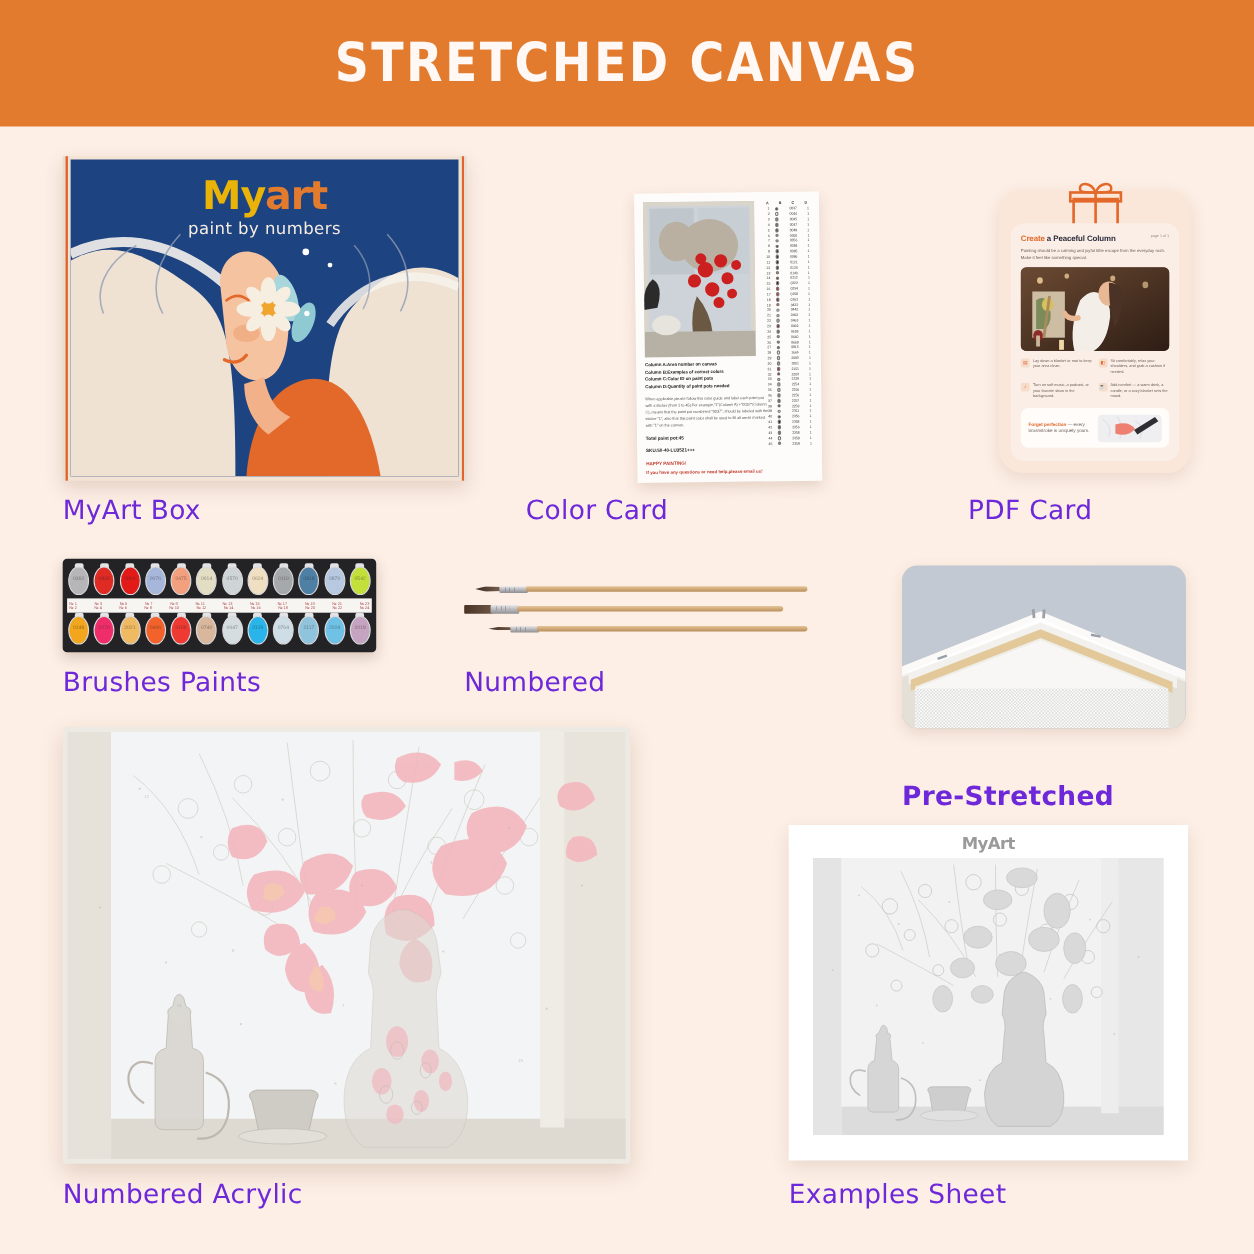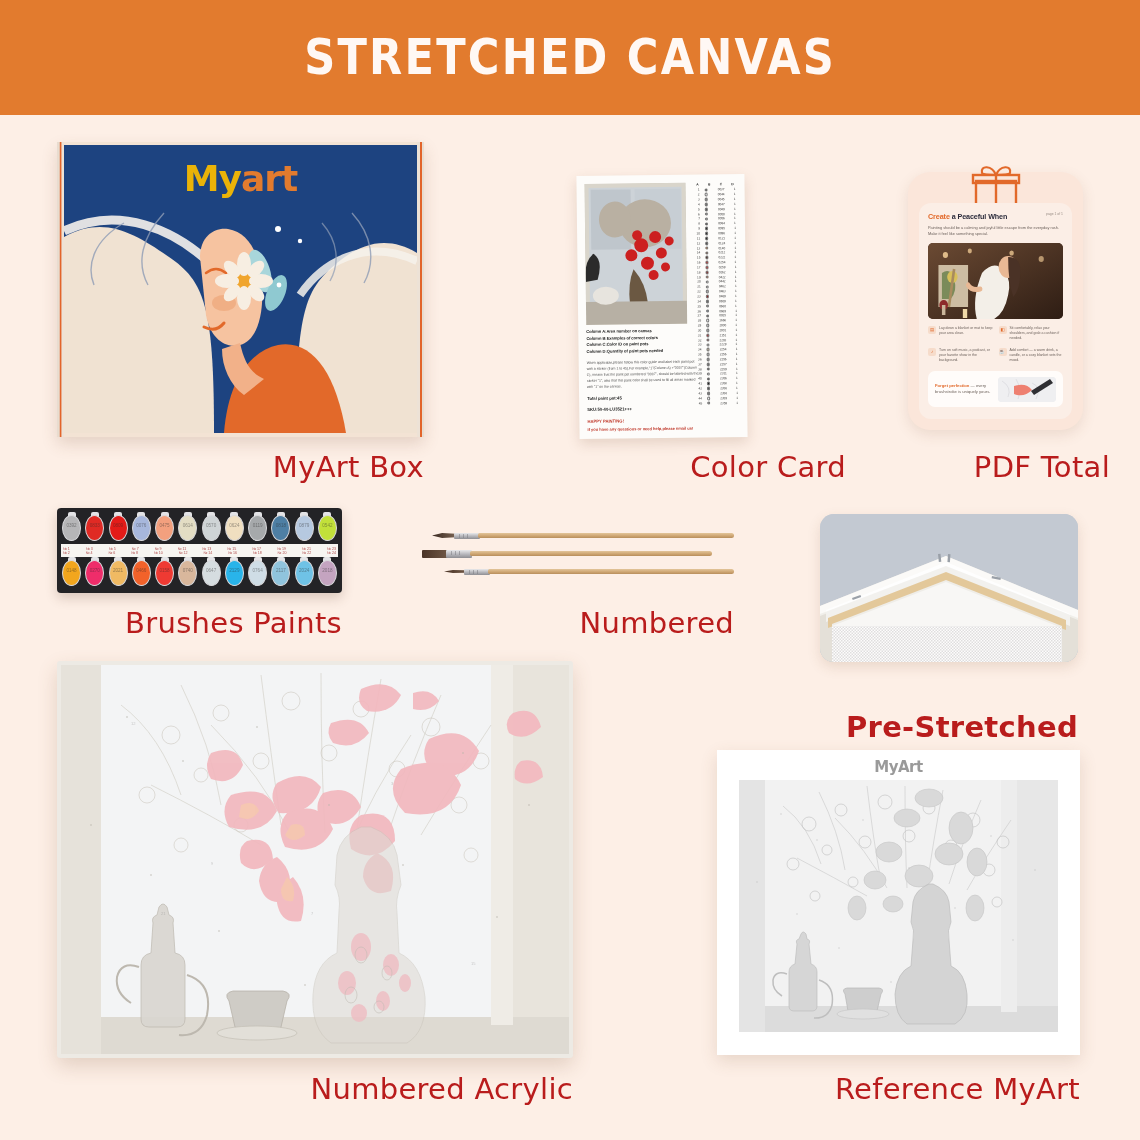--- a/index.html
+++ b/index.html
@@ -23,23 +23,23 @@
     font-size: 49px;
     font-weight: bold;
     letter-spacing: 2.5px;
     transform: scaleX(0.88);
     font-family: "DejaVu Sans", sans-serif;
   }
 
   
   .caption {
     position: absolute;
-    text-align: right;
-    color: #b91c1c;
-    font-size: 29px;
+    text-align: left;
+    color: #6d28d9;
+    font-size: 24px;
     font-family: "DejaVu Sans", sans-serif;
     letter-spacing: 0.3px;
     white-space: nowrap;
   }
   .cell { position: absolute; }
 
   
   #box-wrap { left: 57px; top: 142px; width: 367px; height: 295px; }
   .box-shadow {
     position: absolute; inset: 0;
@@ -202,20 +202,21 @@
           <ellipse cx="12" cy="12" rx="10" ry="6" transform="rotate(45 12 12)"></ellipse>
           <ellipse cx="12" cy="-12" rx="10" ry="6" transform="rotate(-45 12 -12)"></ellipse>
           <ellipse cx="-12" cy="12" rx="10" ry="6" transform="rotate(-45 -12 12)"></ellipse>
         </g>
       </g>
       <circle cx="214" cy="84" r="3" fill="#fff"></circle>
         <circle cx="236" cy="96" r="2.2" fill="#fff"></circle>
       <circle cx="215" cy="140" r="2.4" fill="#fff"></circle>
     </svg>
     <div class="box-logo"><span class="logo-my">My</span><span class="logo-art">art</span></div>
+    <div class="box-sub">paint by numbers</div>
   </div>
   <div class="box-edge-l"></div>
   <div class="box-edge-r"></div>
 </div>
 <div class="caption" style="left:57px;top:450px;width:367px;">MyArt Box</div>
 
 <div class="cell" id="card-wrap">
   <div class="card-paper">
     <div class="card-inner">
       <div class="card-photo">
@@ -639,21 +640,21 @@
     <svg width="56" height="44" viewBox="0 0 56 44">
       <rect x="8" y="18" width="40" height="24" fill="none" stroke="#E2692A" stroke-width="2.4"></rect>
       <rect x="5" y="12" width="46" height="8" fill="none" stroke="#E2692A" stroke-width="2.4"></rect>
       <line x1="28" y1="12" x2="28" y2="42" stroke="#E2692A" stroke-width="2.4"></line>
       <path d="M28 12 C24 2 12 2 14 10 C15 12 22 12 28 12Z" fill="none" stroke="#E2692A" stroke-width="2.2"></path>
       <path d="M28 12 C32 2 44 2 42 10 C41 12 34 12 28 12Z" fill="none" stroke="#E2692A" stroke-width="2.2"></path>
     </svg>
   </div>
   <div class="pdf-sheet">
     <div class="pdf-page">page 1 of 1</div>
-    <div class="pdf-h"><span>Create</span><i style="font-style:normal"> a Peaceful When</i></div>
+    <div class="pdf-h"><span>Create</span><i style="font-style:normal"> a Peaceful Column</i></div>
     <div class="pdf-lead">Painting should be a calming and joyful little escape from the everyday rush. Make it feel like something special.</div>
     <div class="pdf-photo">
       <svg viewBox="0 0 155 76" width="100%" height="100%" preserveAspectRatio="none">
         <defs>
             <linearGradient id="warm" x1="0" y1="0" x2="1" y2="1">
           <stop offset="0" stop-color="#6b4a33"></stop>
               <stop offset="1" stop-color="#2e1d14"></stop>
             </linearGradient>
           </defs>
         <rect width="155" height="76" fill="url(#warm)"></rect>
@@ -702,21 +703,21 @@
               <path d="M18 2 q6 10 2 20"></path>
               <path d="M34 6 q10 4 4 16"></path>
           </g>
           <path d="M16 9 q12 -4 18 4 q-8 8 -18 4Z" fill="#EE8071"></path>
           <path d="M52 2 L33 14 l3 4 L55 6Z" fill="#2f2f33"></path>
         </svg>
       </div>
     </div>
   </div>
 </div>
-<div class="caption" style="left:880px;top:450px;width:230px;">PDF Total</div>
+<div class="caption" style="left:880px;top:450px;width:230px;">PDF Card</div>
 
 <div class="cell" id="paints-wrap">
   <div class="tray">
     <div class="pot-row" id="pot-row-top">
         <div class="pot">
           <span class="pot-tab"></span>
           <span class="pot-body" style="background:#b6b6b8"></span>
           <span class="pot-id">0392</span>
         </div>
         <div class="pot">
@@ -1104,13 +1105,13 @@
             <circle cx="100" cy="168" r="0.8"></circle>
             <circle cx="274" cy="160" r="0.8"></circle>
           <circle cx="296" cy="90" r="0.8"></circle>
             <circle cx="18" cy="102" r="0.8"></circle>
             <circle cx="152" cy="202" r="0.8"></circle>
         </g>
       </svg>
     </div>
   </div>
 </div>
-<div class="caption" style="left:717px;top:1072px;width:363px;">Reference MyArt</div>
+<div class="caption" style="left:717px;top:1072px;width:363px;">Examples Sheet</div>
 
 </body></html>

